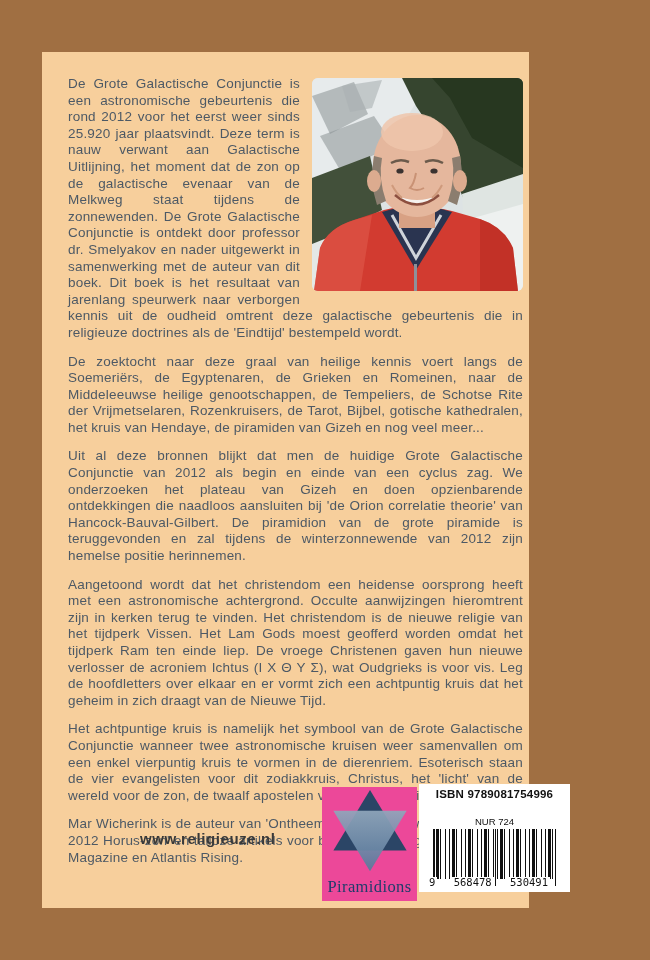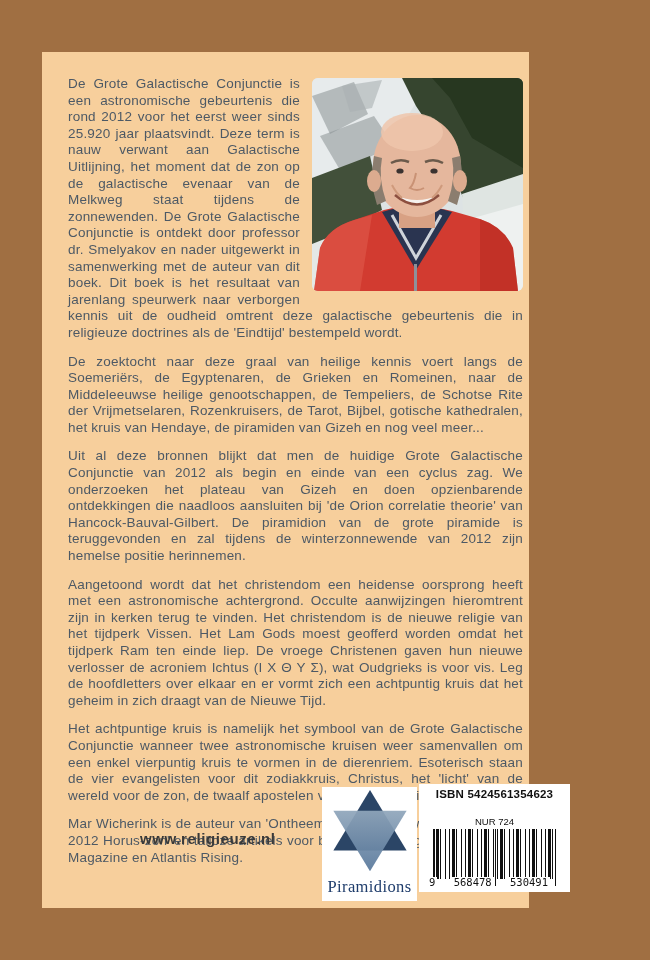--- a/index.html
+++ b/index.html
@@ -39,21 +39,21 @@
     text-align:justify;
     margin:0 0 12px 0;
   }
   .website{
     position:absolute;left:98px;top:778px;
     font-size:15px;font-weight:bold;color:#3a3a3a;
     letter-spacing:.6px;
   }
   .logo-box{
     position:absolute;left:280px;top:735px;width:95px;height:114px;
-    background:#ffffff;
+    background:#ec4899;
     display:flex;flex-direction:column;align-items:center;
     padding-top:3px;
   }
   .logo-box svg{display:block;}
   .logo-text{
     font-family:"Liberation Serif",serif;
     font-size:16.5px;color:var(--logo-text);
     letter-spacing:.4px;
     margin-top:1px;
   }
@@ -162,21 +162,21 @@
           <stop offset="1" stop-color="#58789b"></stop>
         </linearGradient>
       </defs>
       <polygon points="50,0 96,76 4,76" fill="#2b4566"></polygon>
       <polygon points="4,26 96,26 50,102" fill="url(#starGrad)" opacity="0.93"></polygon>
     </svg>
     <div class="logo-text">Piramidions</div>
   </div>
 
   <div class="barcode-box">
-    <div class="isbn-line">ISBN 5424561354623</div>
+    <div class="isbn-line">ISBN 9789081754996</div>
     <div class="nur-line">NUR 724</div>
     <div class="bars-wrap">
       <div class="bars"></div>
       <div class="guard g-left"></div>
       <div class="guard g-mid"></div>
       <div class="guard g-right"></div>
       <div class="digits">
         <span>9</span>
         <span>568478</span>
         <span>530491</span>

